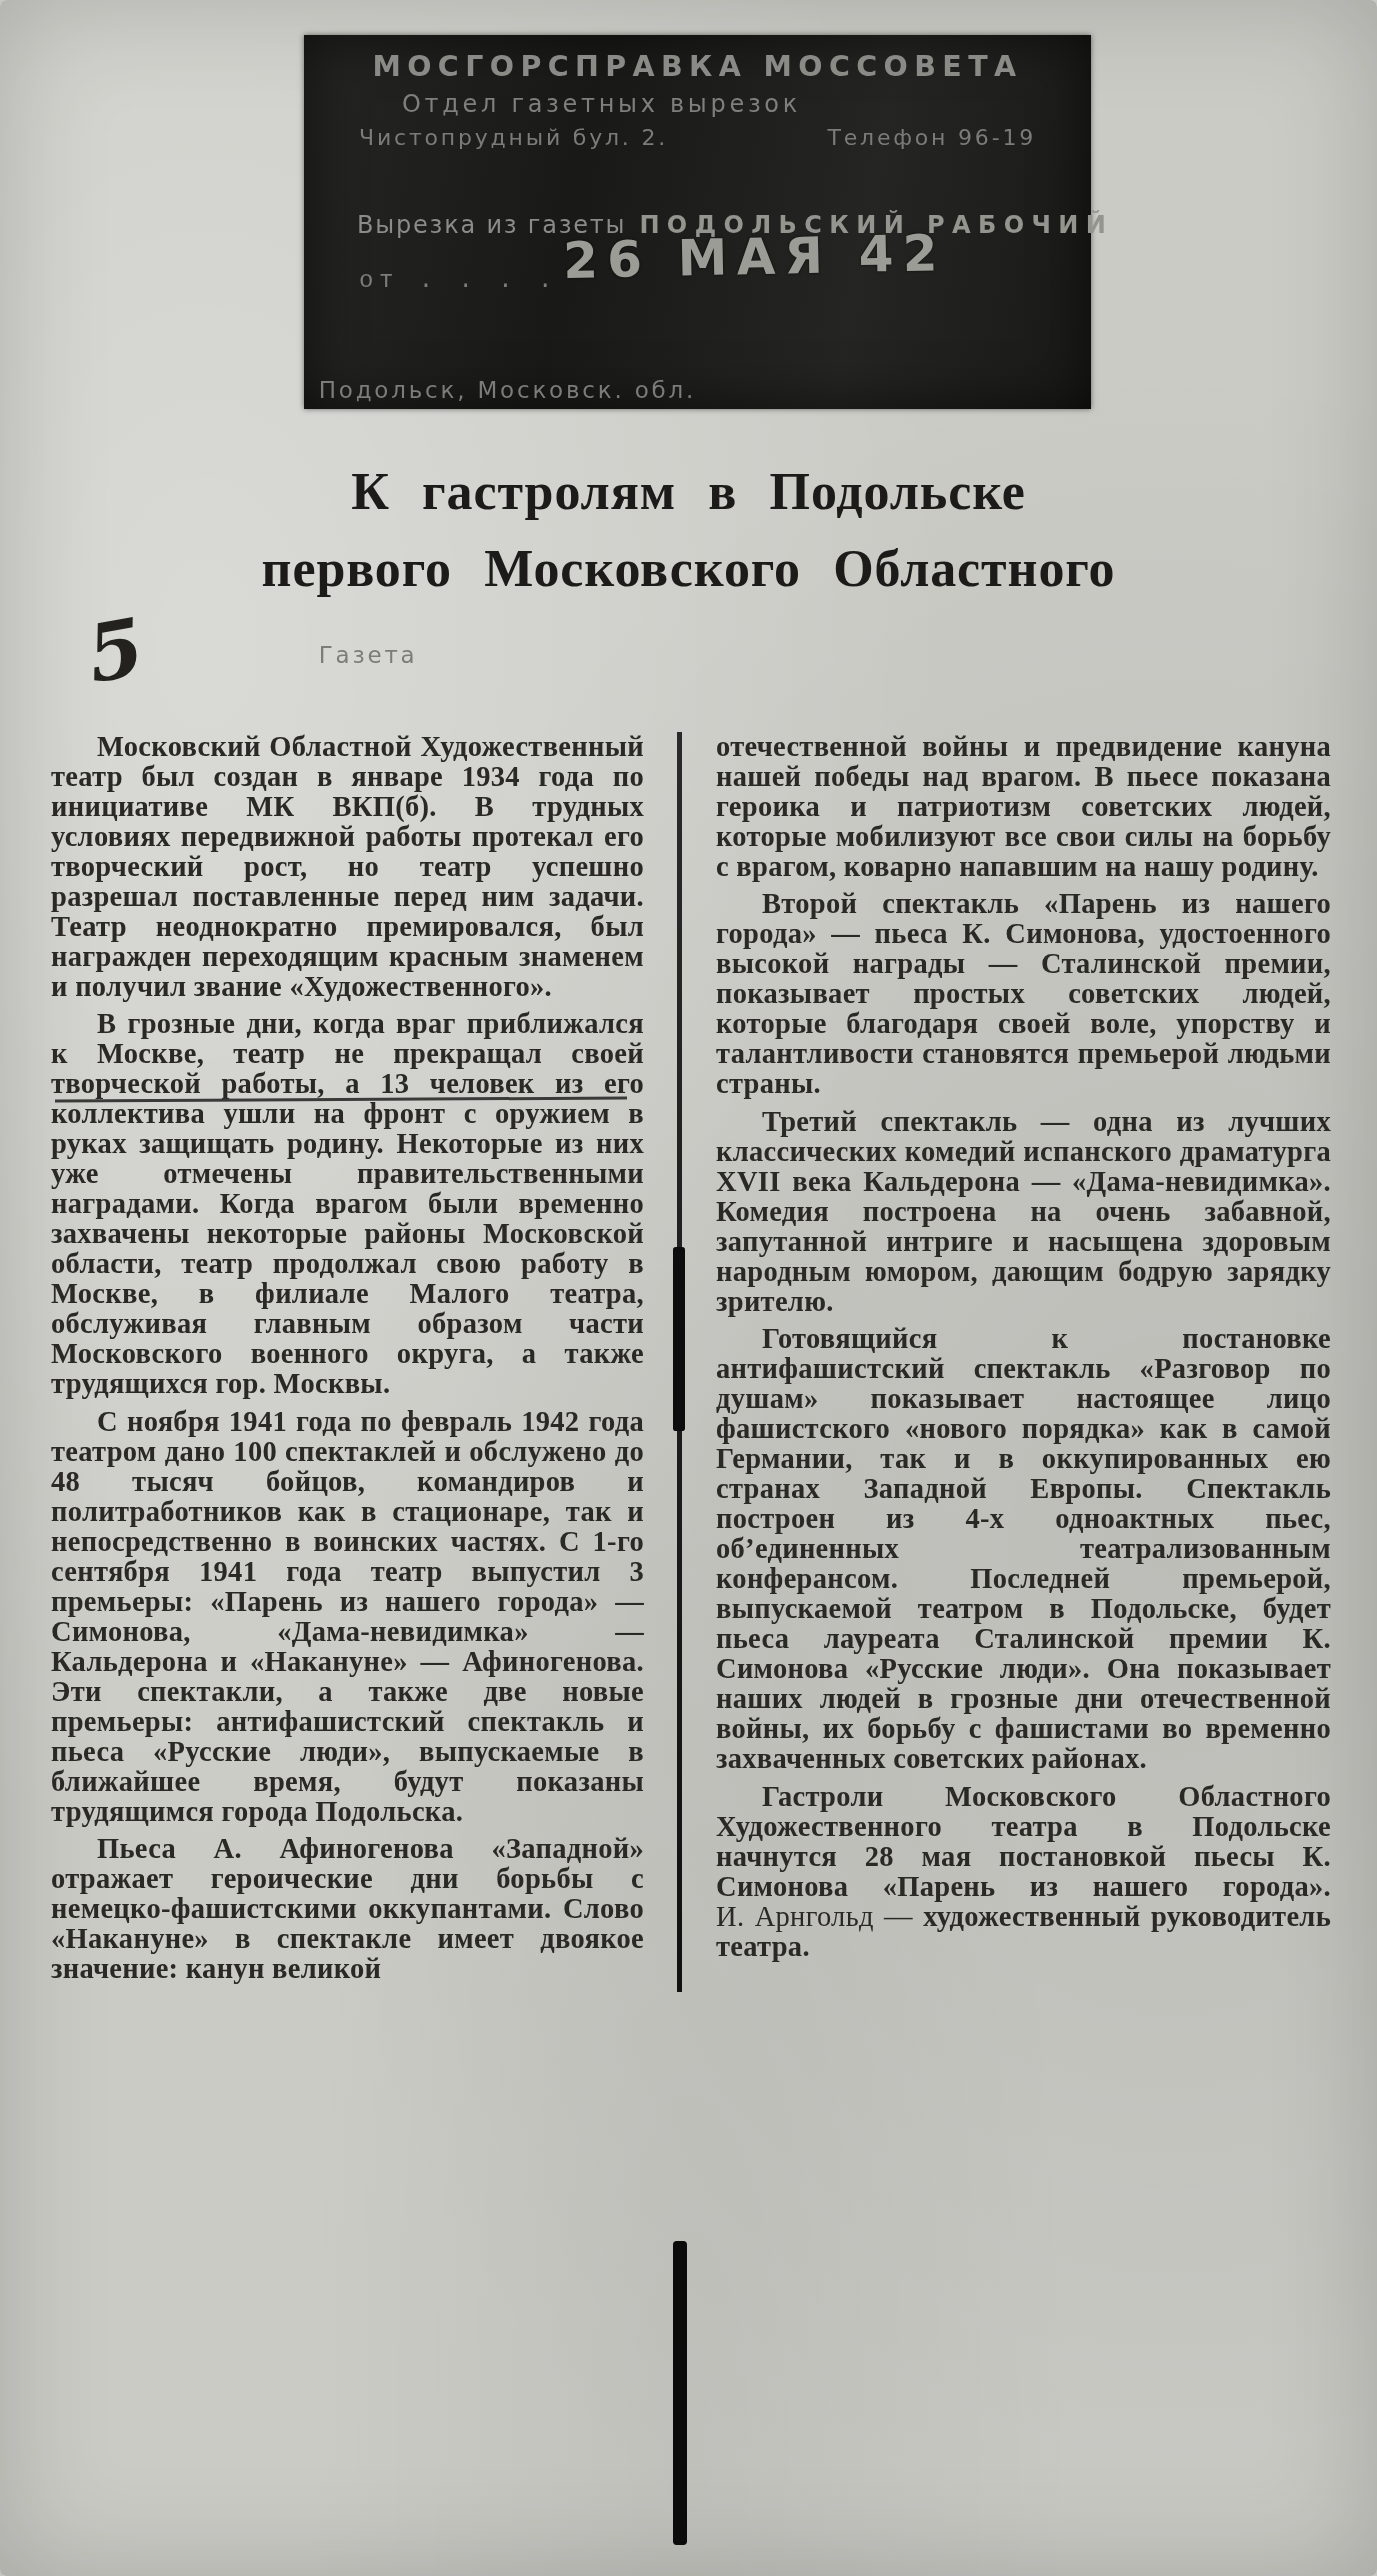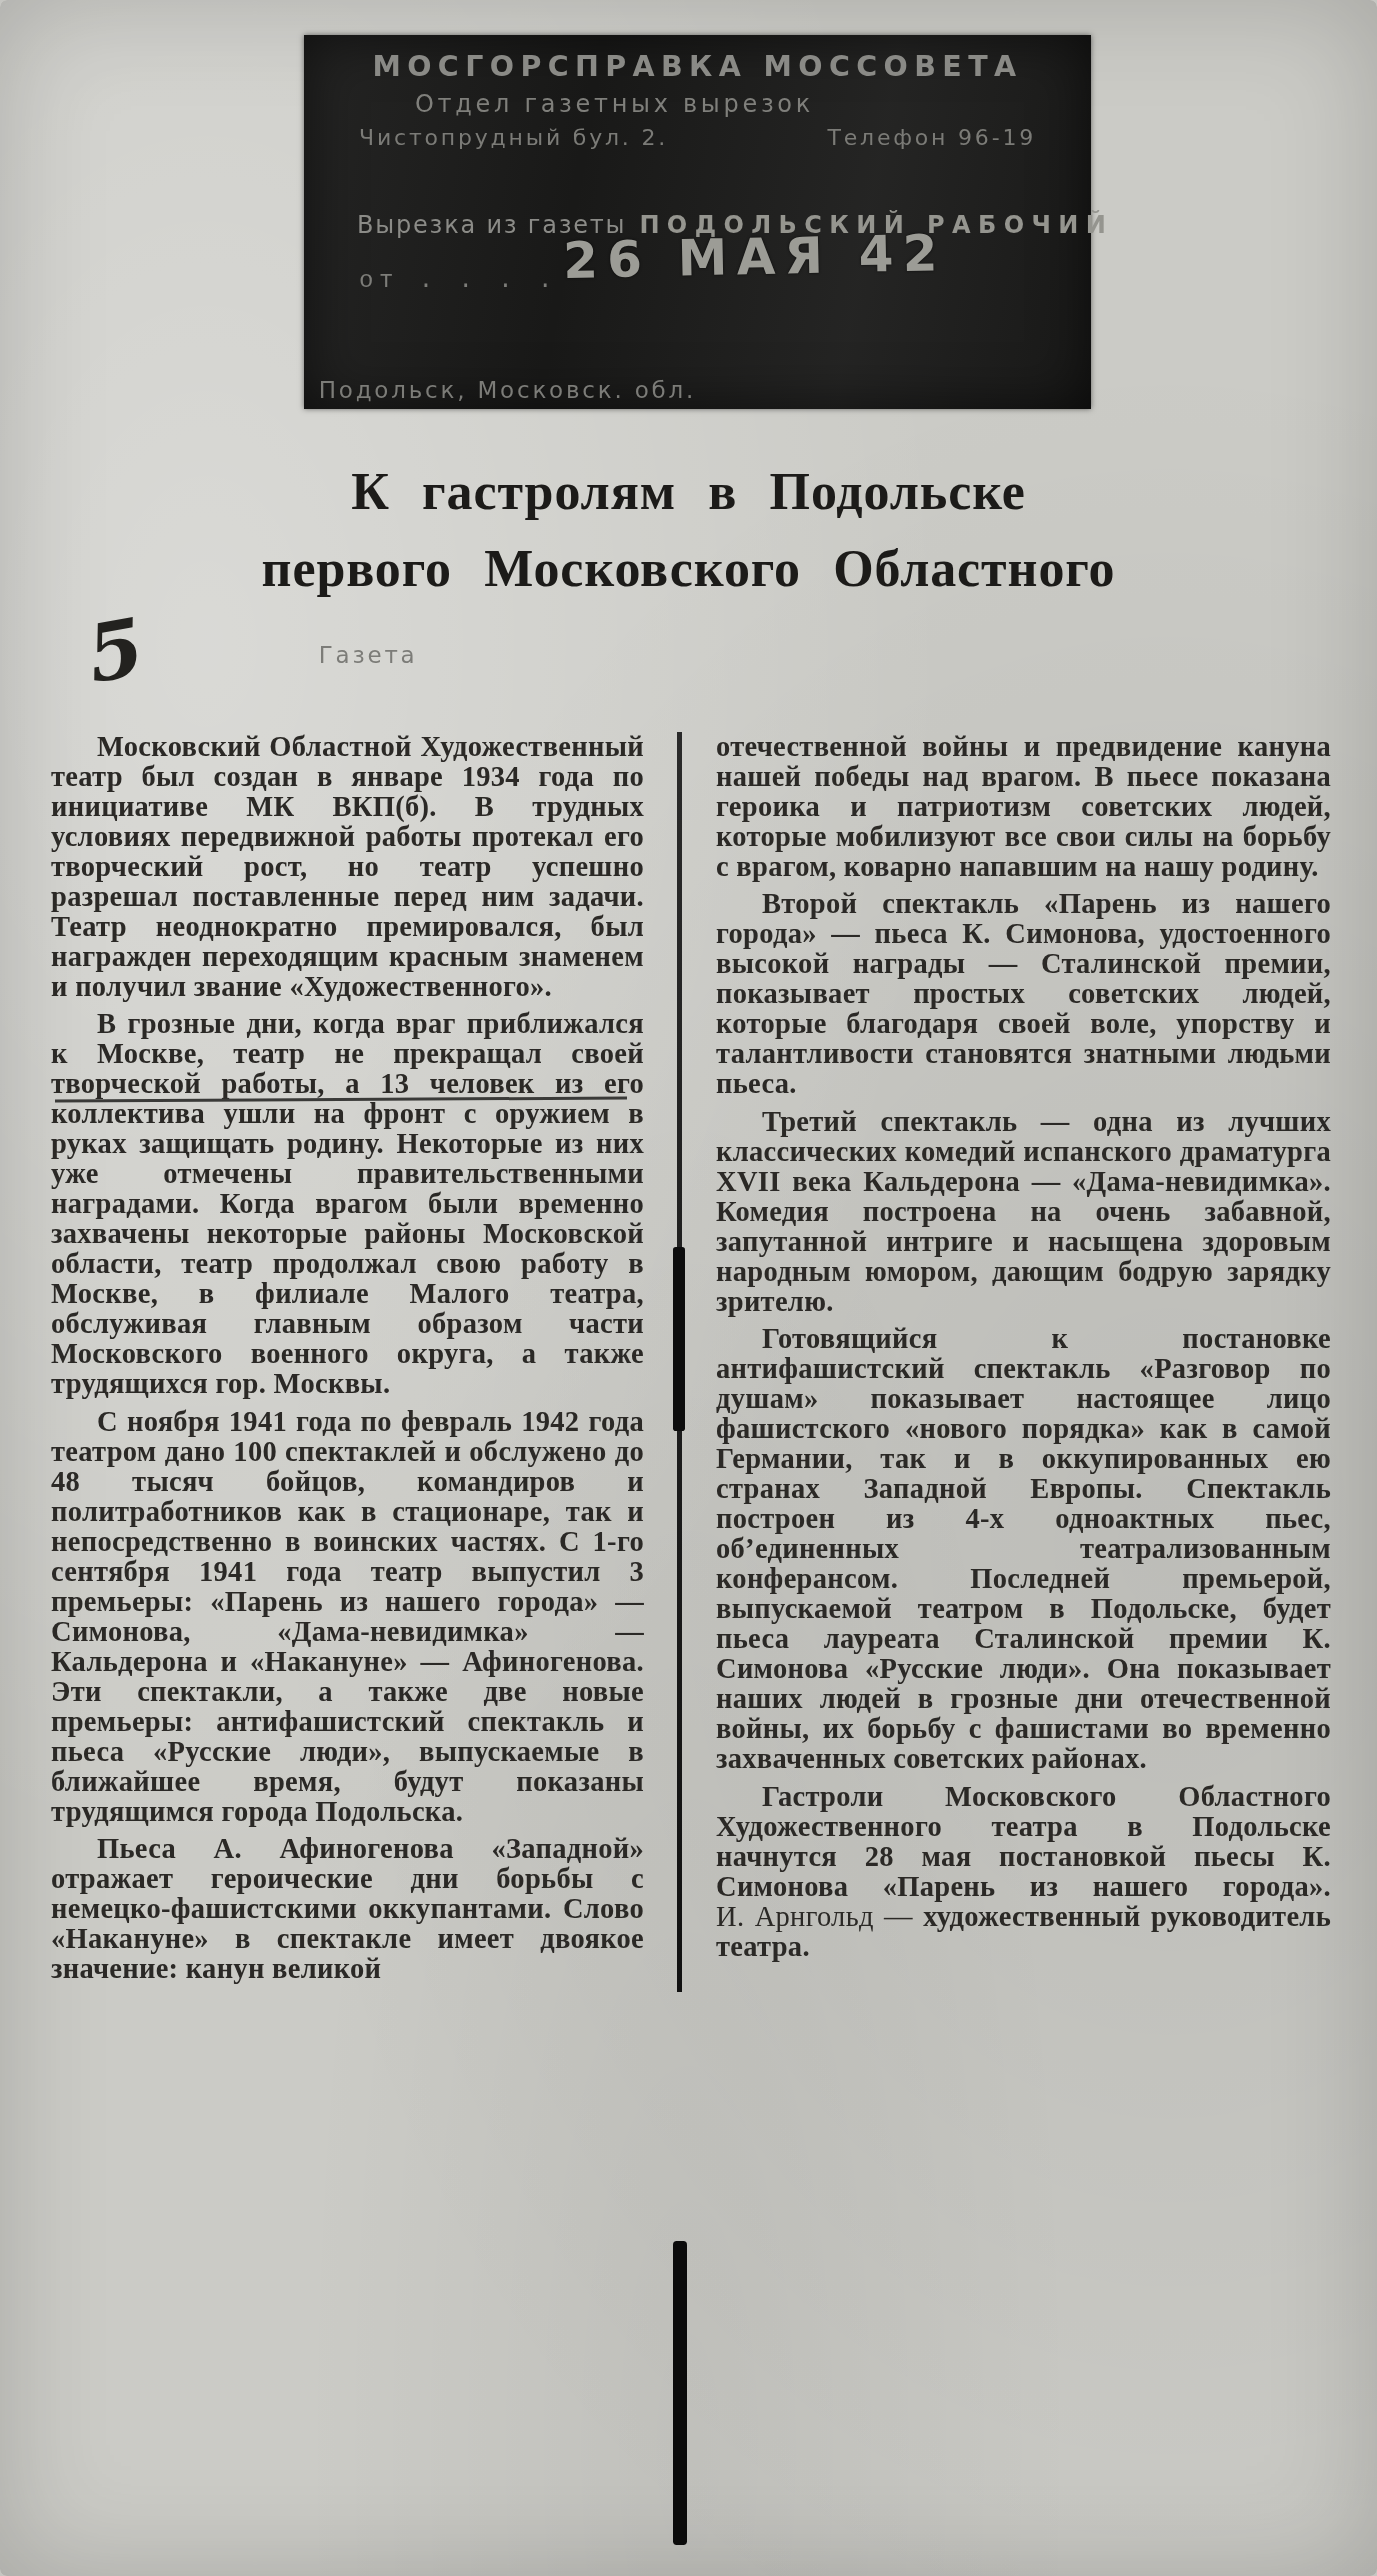--- a/index.html
+++ b/index.html
@@ -27,21 +27,21 @@
       #191918;
     color:#8f8f8c;
     font-family:"DejaVu Sans", sans-serif;
     box-shadow:0 0 5.5px rgba(0,0,0,.5), inset 0 0 55px rgba(0,0,0,.6);
   }
   .stamp .org{
     position:absolute;top:14.7px;left:0;right:0;text-align:center;
     font-size:28.5px;font-weight:700;letter-spacing:6.4px;color:#8a8a86;
   }
   .stamp .dept{
-    position:absolute;top:55px;left:111px;
+    position:absolute;top:55px;left:98px;
     font-size:24px;letter-spacing:3.7px;color:#7f7f7b;
   }
   .stamp .addr-row{
     position:absolute;top:90px;left:55px;right:55px;
     display:flex;justify-content:space-between;
     font-size:22px;letter-spacing:2.8px;color:#7b7b77;
   }
   .stamp .source-row{
     position:absolute;top:162px;left:53px;
     font-size:24px;letter-spacing:1.8px;color:#8b8b87;white-space:nowrap;margin-top:14px;
@@ -153,21 +153,21 @@
     </div>
 
     <div class="divider-wrap">
       <div class="divider"></div>
       <div class="divider-thick1"></div>
       <div class="divider-thick2"></div>
     </div>
 
     <div class="col right">
       <p class="noindent">отечественной войны и предвидение кануна нашей победы над врагом. В пьесе показана героика и патриотизм советских людей, которые мобилизуют все свои силы на борьбу с врагом, коварно напавшим на нашу родину.</p>
-      <p>Второй спектакль «Парень из нашего города» — пьеса К. Симонова, удостоенного высокой награды — Сталинской премии, показывает простых советских людей, которые благодаря своей воле, упорству и талантливости становятся знатными людьми пьеса.</p>
+      <p>Второй спектакль «Парень из нашего города» — пьеса К. Симонова, удостоенного высокой награды — Сталинской премии, показывает простых советских людей, которые благодаря своей воле, упорству и талантливости становятся премьерой людьми страны.</p>
       <p>Третий спектакль — одна из лучших классических комедий испанского драматурга XVII века Кальдерона — «Дама-невидимка». Комедия построена на очень забавной, запутанной интриге и насыщена здоровым народным юмором, дающим бодрую зарядку зрителю.</p>
       <p>Готовящийся к постановке антифашистский спектакль «Разговор по душам» показывает настоящее лицо фашистского «нового порядка» как в самой Германии, так и в оккупированных ею странах Западной Европы. Спектакль построен из 4-х одноактных пьес, об’единенных театрализованным конферансом. Последней премьерой, выпускаемой театром в Подольске, будет пьеса лауреата Сталинской премии К. Симонова «Русские люди». Она показывает наших людей в грозные дни отечественной войны, их борьбу с фашистами во временно захваченных советских районах.</p>
       <p>
         <span>Гастроли Московского Областного Художественного театра в Подольске начнутся 28 мая постановкой пьесы К. Симонова «Парень из нашего города».</span>
         <span class="signature">И. Арнгольд —</span>
         <span>художественный руководитель театра.</span>
       </p>
     </div>
 
   </div>

